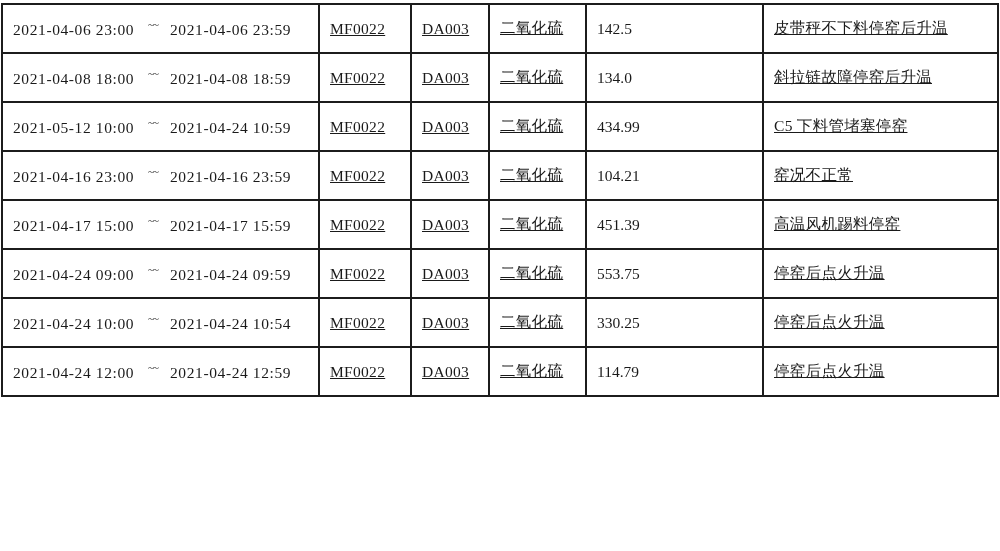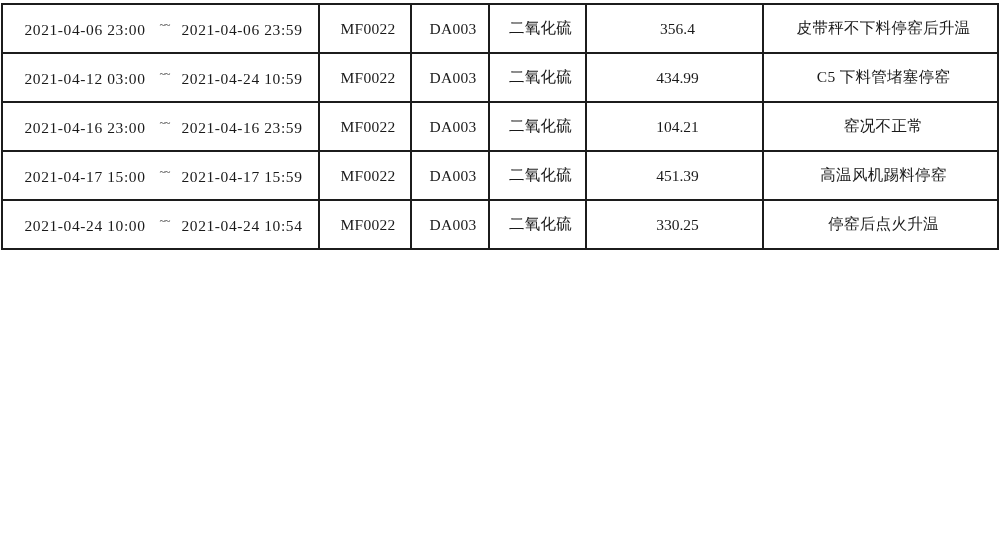--- a/index.html
+++ b/index.html
@@ -12,38 +12,38 @@
     height: 551px;
     overflow: hidden;
     font-family: "Liberation Serif", "DejaVu Serif", serif;
     color: #1a1a1a;
   }
   table.doc-table {
     border-collapse: collapse;
     table-layout: fixed;
     width: 996px;
     margin: 3px 16px 0 1px;
-    text-align: center;
   }
   table.doc-table td {
     border: 2px solid #1c1c1c;
     height: 47px;
     font-size: 15.5px;
     vertical-align: middle;
     padding: 0 4px 0 10px;
     white-space: nowrap;
     overflow: hidden;
     background: #ffffff;
   }
   td.c-time {
     padding-left: 7px;
     letter-spacing: 0.6px;
   }
   td.c-device, td.c-outlet, td.c-pollutant, td.c-reason {
     letter-spacing: 0.3px;
+    text-decoration: underline;
   }
   .sep {
     display: inline-block;
     font-size: 11px;
     letter-spacing: -1px;
     vertical-align: 7px;
     margin: 0 12px 0 14px;
     color: #2a2a2a;
   }
 </style>
@@ -58,28 +58,36 @@
     <col style="width:97px">
     <col style="width:177px">
     <col style="width:235px">
   </colgroup>
   <tbody>
   <tr>
     <td class="c-time"><span>2021-04-06 23:00</span><span class="sep">~~</span><span>2021-04-06 23:59</span></td>
     <td class="c-device">MF0022</td>
     <td class="c-outlet">DA003</td>
     <td class="c-pollutant">二氧化硫</td>
-    <td class="c-value">356.4</td>
+    <td class="c-value">142.5</td>
     <td class="c-reason">皮带秤不下料停窑后升温</td>
   </tr>
 
+  <tr>
+    <td class="c-time"><span>2021-04-08 18:00</span><span class="sep">~~</span><span>2021-04-08 18:59</span></td>
+    <td class="c-device">MF0022</td>
+    <td class="c-outlet">DA003</td>
+    <td class="c-pollutant">二氧化硫</td>
+    <td class="c-value">134.0</td>
+    <td class="c-reason">斜拉链故障停窑后升温</td>
+  </tr>
 
 
   <tr>
-    <td class="c-time"><span>2021-04-12 03:00</span><span class="sep">~~</span><span>2021-04-24 10:59</span></td>
+    <td class="c-time"><span>2021-05-12 10:00</span><span class="sep">~~</span><span>2021-04-24 10:59</span></td>
     <td class="c-device">MF0022</td>
     <td class="c-outlet">DA003</td>
     <td class="c-pollutant">二氧化硫</td>
     <td class="c-value">434.99</td>
     <td class="c-reason">C5 下料管堵塞停窑</td>
   </tr>
 
   <tr>
     <td class="c-time"><span>2021-04-16 23:00</span><span class="sep">~~</span><span>2021-04-16 23:59</span></td>
     <td class="c-device">MF0022</td>
@@ -92,25 +100,41 @@
   <tr>
     <td class="c-time"><span>2021-04-17 15:00</span><span class="sep">~~</span><span>2021-04-17 15:59</span></td>
     <td class="c-device">MF0022</td>
     <td class="c-outlet">DA003</td>
     <td class="c-pollutant">二氧化硫</td>
     <td class="c-value">451.39</td>
     <td class="c-reason">高温风机踢料停窑</td>
   </tr>
 
 
+  <tr>
+    <td class="c-time"><span>2021-04-24 09:00</span><span class="sep">~~</span><span>2021-04-24 09:59</span></td>
+    <td class="c-device">MF0022</td>
+    <td class="c-outlet">DA003</td>
+    <td class="c-pollutant">二氧化硫</td>
+    <td class="c-value">553.75</td>
+    <td class="c-reason">停窑后点火升温</td>
+  </tr>
 
   <tr>
     <td class="c-time"><span>2021-04-24 10:00</span><span class="sep">~~</span><span>2021-04-24 10:54</span></td>
     <td class="c-device">MF0022</td>
     <td class="c-outlet">DA003</td>
     <td class="c-pollutant">二氧化硫</td>
     <td class="c-value">330.25</td>
     <td class="c-reason">停窑后点火升温</td>
   </tr>
 
+  <tr>
+    <td class="c-time"><span>2021-04-24 12:00</span><span class="sep">~~</span><span>2021-04-24 12:59</span></td>
+    <td class="c-device">MF0022</td>
+    <td class="c-outlet">DA003</td>
+    <td class="c-pollutant">二氧化硫</td>
+    <td class="c-value">114.79</td>
+    <td class="c-reason">停窑后点火升温</td>
+  </tr>
 
 </tbody>
 </table>
 
 </body></html>

